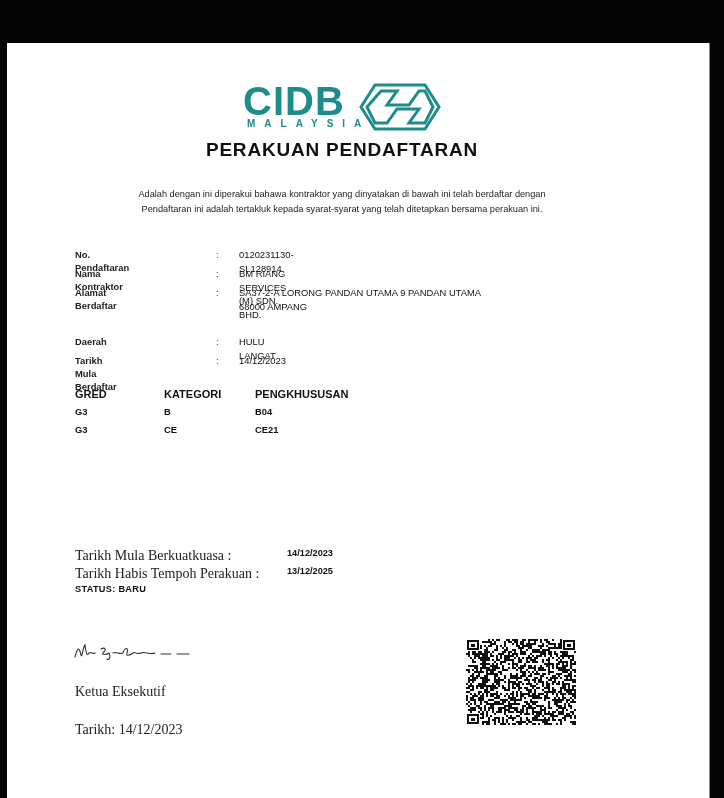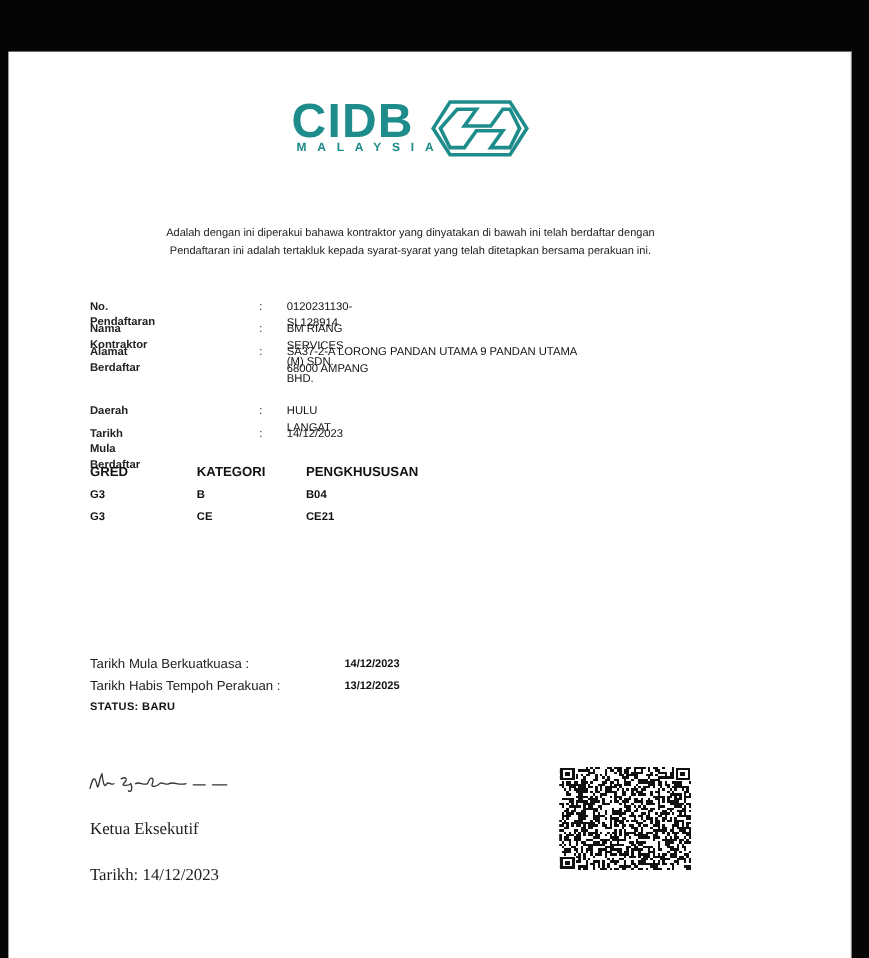--- a/index.html
+++ b/index.html
@@ -36,21 +36,21 @@
     .intro {
       position: absolute; left: 40px; top: 144px; width: 590px; text-align: center;
       font-size: 9.2px; line-height: 15px; color: #222;
     }
     .row { position: absolute; font-size: 9.4px; line-height: 13px; }
     .lbl { position: absolute; left: 68px; font-weight: bold; color: #222; }
     .colon { position: absolute; left: 209px; color: #333; }
     .val { position: absolute; left: 232px; color: #111; line-height: 13.5px; }
     .grid-h { position: absolute; font-weight: bold; font-size: 11px; color: #111; }
     .grid-c { position: absolute; font-weight: bold; font-size: 9.4px; color: #111; }
-    .bottom-lbl { position: absolute; left: 68px; font-size: 11px; color: #222; }
+    .bottom-lbl { position: absolute; left: 68px; font-size: 14px; color: #222; font-family: Liberation Serif, serif; }
     .bottom-val { position: absolute; left: 280px; font-weight: bold; font-size: 9.2px; color: #111; }
     .status { position: absolute; left: 68px; font-weight: bold; font-size: 9.2px; color: #111; letter-spacing: 0.3px; }
     .signature { position: absolute; left: 64px; top: 596px; width: 140px; height: 26px; }
     .sig-text {
       position: absolute; left: 68px; font-family: "Liberation Serif", serif; font-size: 14px; color: #222;
     }
     .qr {
       position: absolute; left: 459px; top: 596px; width: 110px; height: 86px;
       background: #fff;
     }
@@ -65,20 +65,21 @@
       <div class="logo-text">CIDB</div>
       <div class="logo-sub">MALAYSIA</div>
       <svg class="logo-mark" viewBox="0 0 82 48">
         <g fill="none" stroke="#1e8c8a" stroke-width="3" stroke-linejoin="miter">
           <polygon points="16,2 66,2 80,24 66,46 16,46 2,24"></polygon>
           <polygon points="22,8 38,8 28,22 50,22 60,8 66,8 74,24 66,40 50,40 60,26 38,26 28,40 16,40 8,24"></polygon>
         </g>
       </svg>
     </div>
 
+    <div class="title">PERAKUAN PENDAFTARAN</div>
 
     <div class="intro">
       <div>Adalah dengan ini diperakui bahawa kontraktor yang dinyatakan di bawah ini telah berdaftar dengan</div>
       <div>Pendaftaran ini adalah tertakluk kepada syarat-syarat yang telah ditetapkan bersama perakuan ini.</div>
     </div>
 
     <div class="row" style="top:205px;">
       <span class="lbl">No. Pendaftaran</span>
       <span class="colon">:</span>
       <span class="val">0120231130-SL128914</span>

